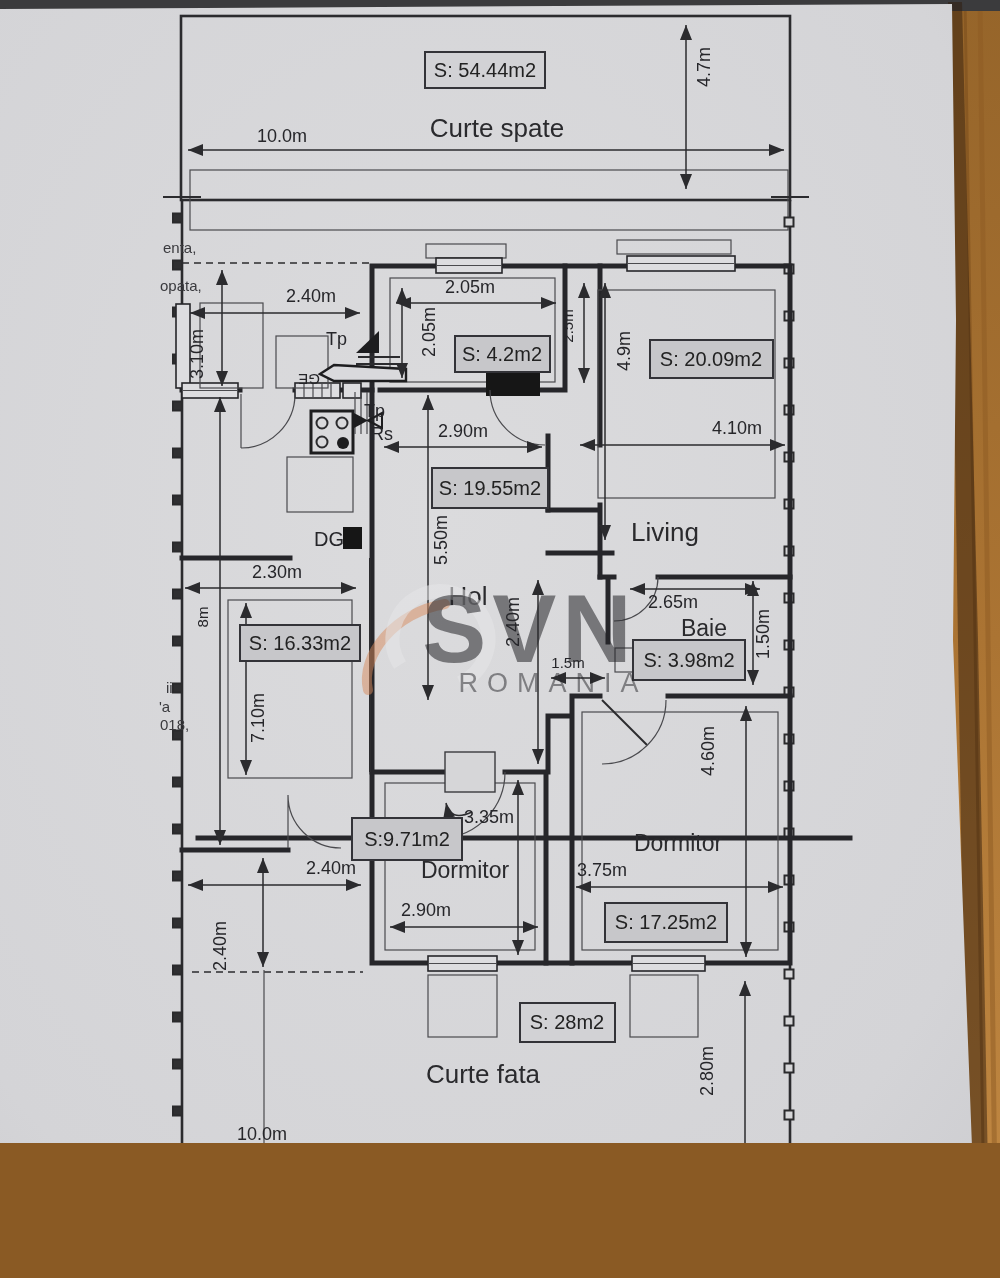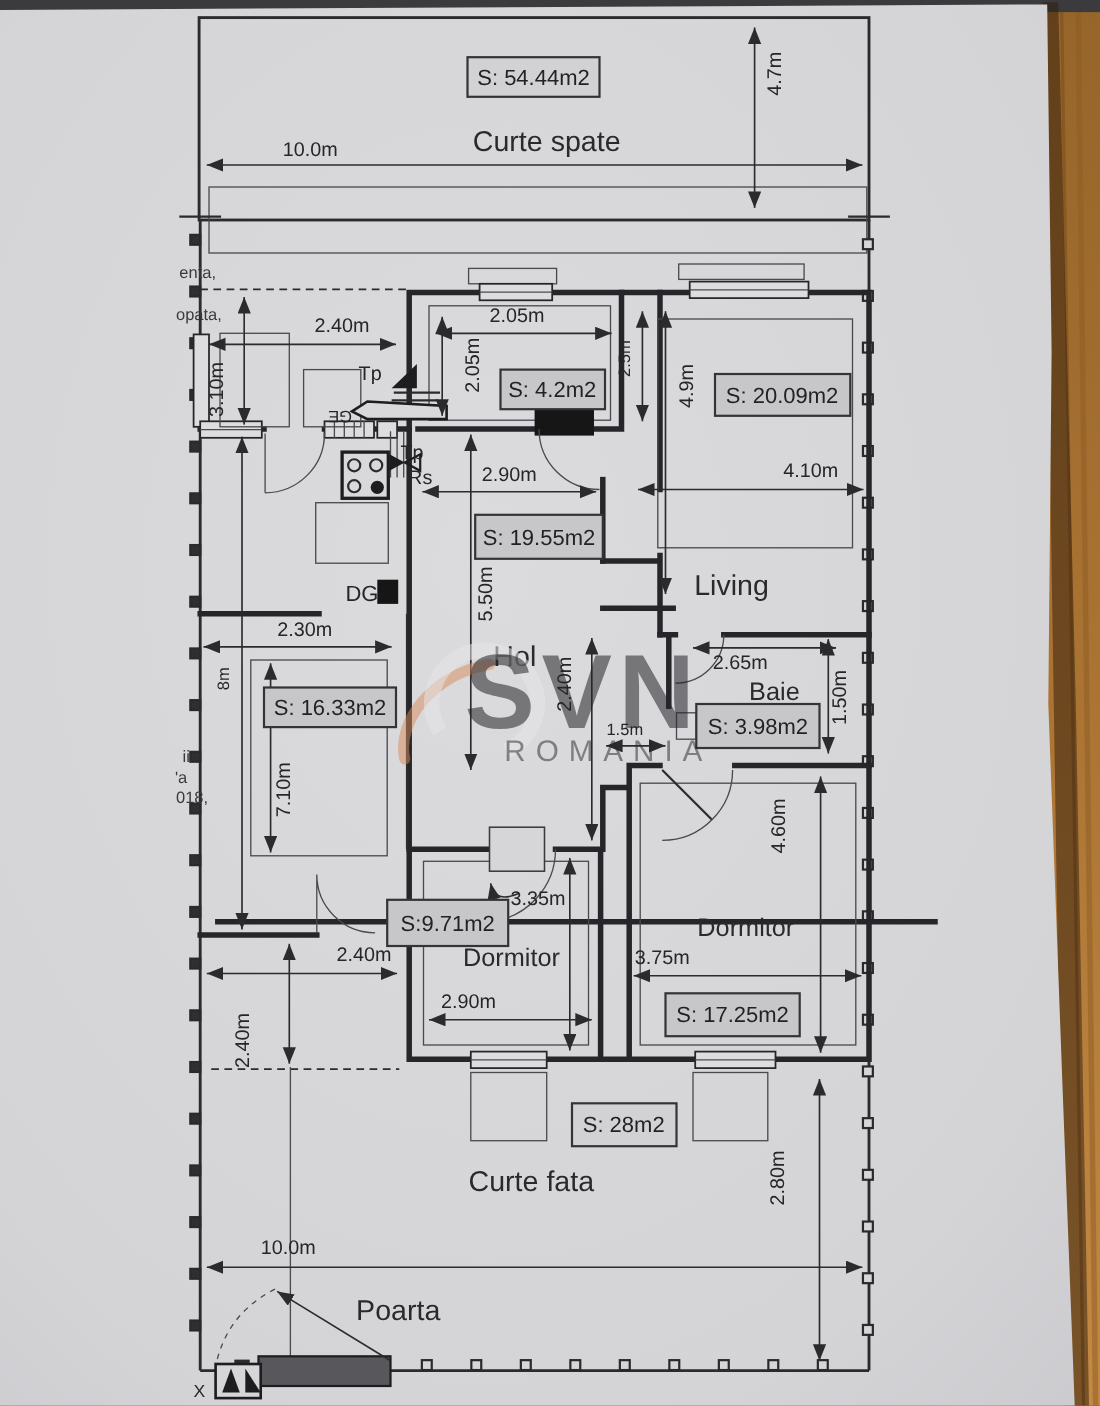--- a/index.html
+++ b/index.html
@@ -1,16 +1,16 @@
 <!DOCTYPE html>
 <html><head>
 <meta charset="utf-8">
 <style>
   html,body{margin:0;padding:0;background:#8a5a24;}
-  .stage{position:relative;width:1000px;height:1278px;overflow:hidden;
+  .stage{position:relative;width:1000px;height:1143px;overflow:hidden;
          font-family:"Liberation Sans",sans-serif;}
   svg{display:block}
   text{fill:#26262a}
   .dim{font-size:18px}
   .dimsm{font-size:15px}
   .room{font-size:26px;fill:#2a2a2d}
   .roomsm{font-size:23px;fill:#2a2a2d}
   .sarea{font-size:20px;fill:#222}
   .frag{font-size:15px;fill:#3a3a3e}
   .wall{stroke:#26262a;stroke-width:5;fill:none;stroke-linecap:square}

